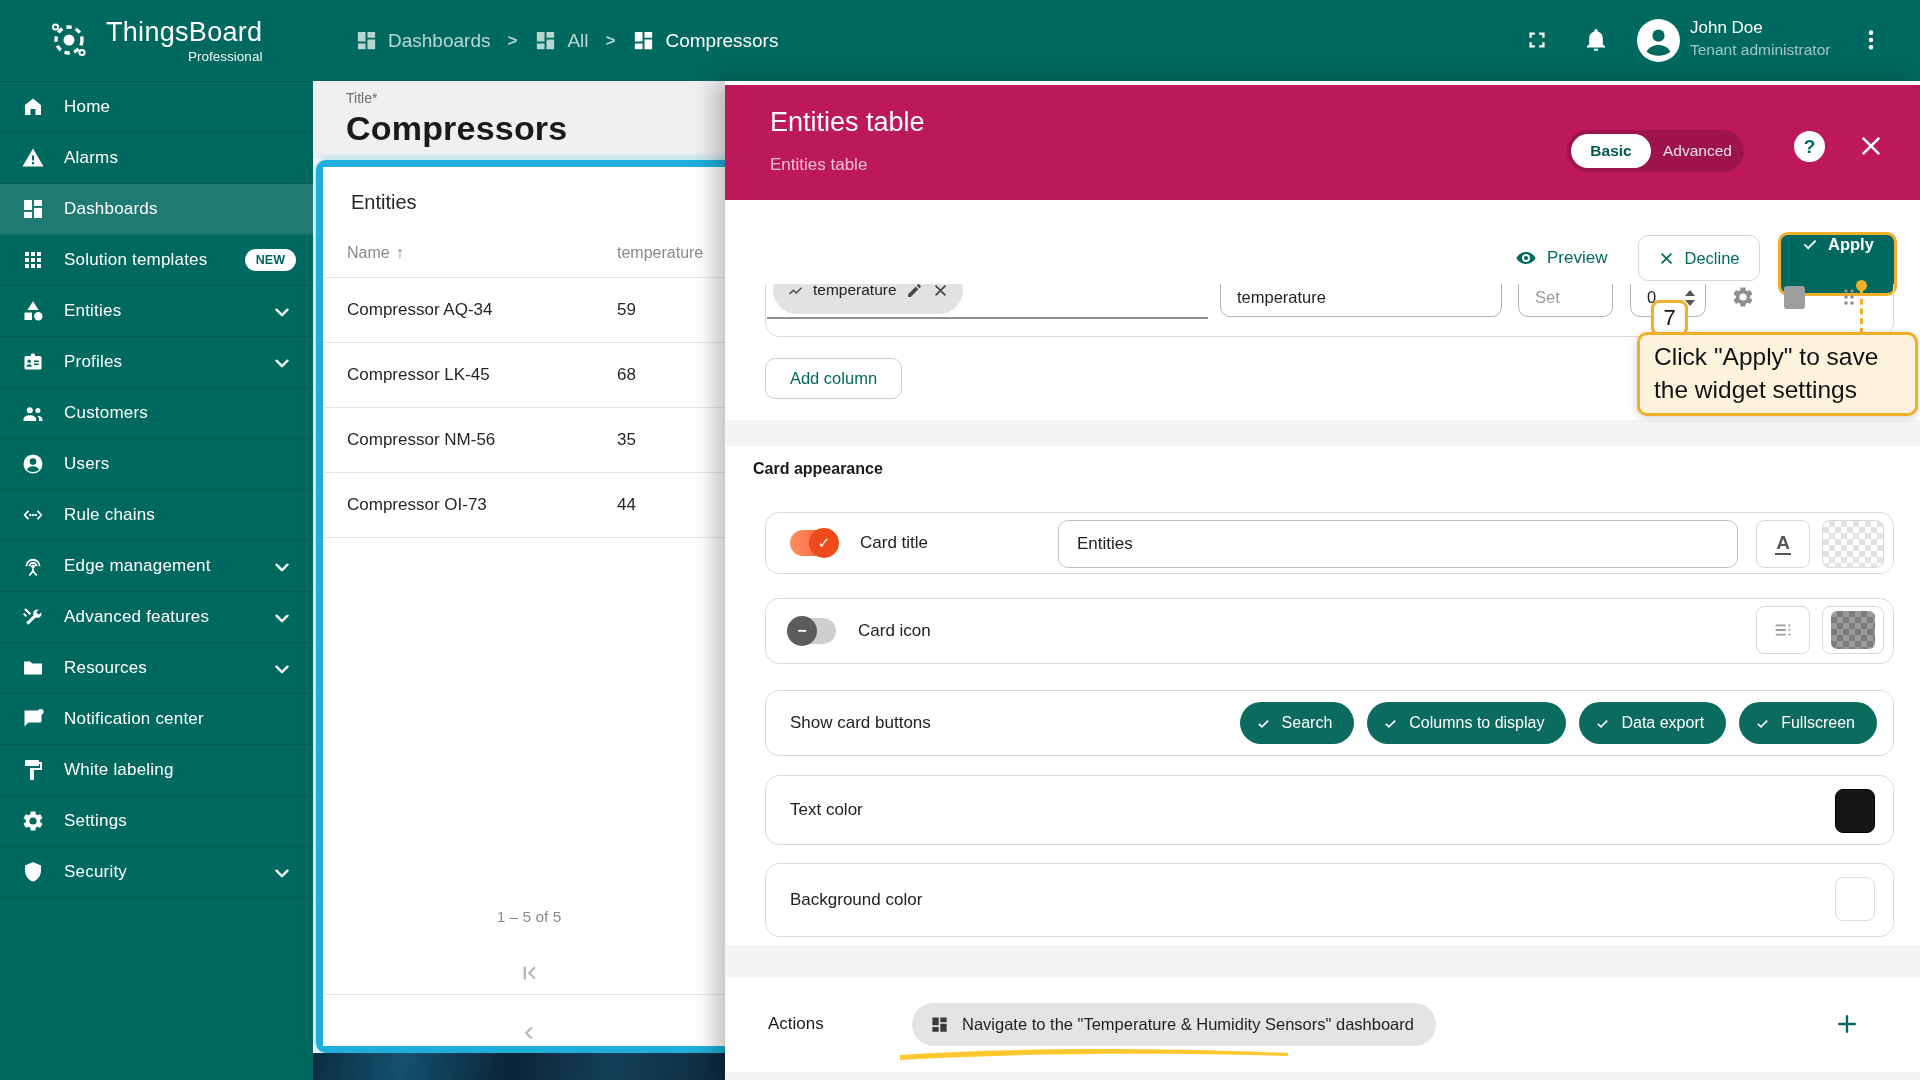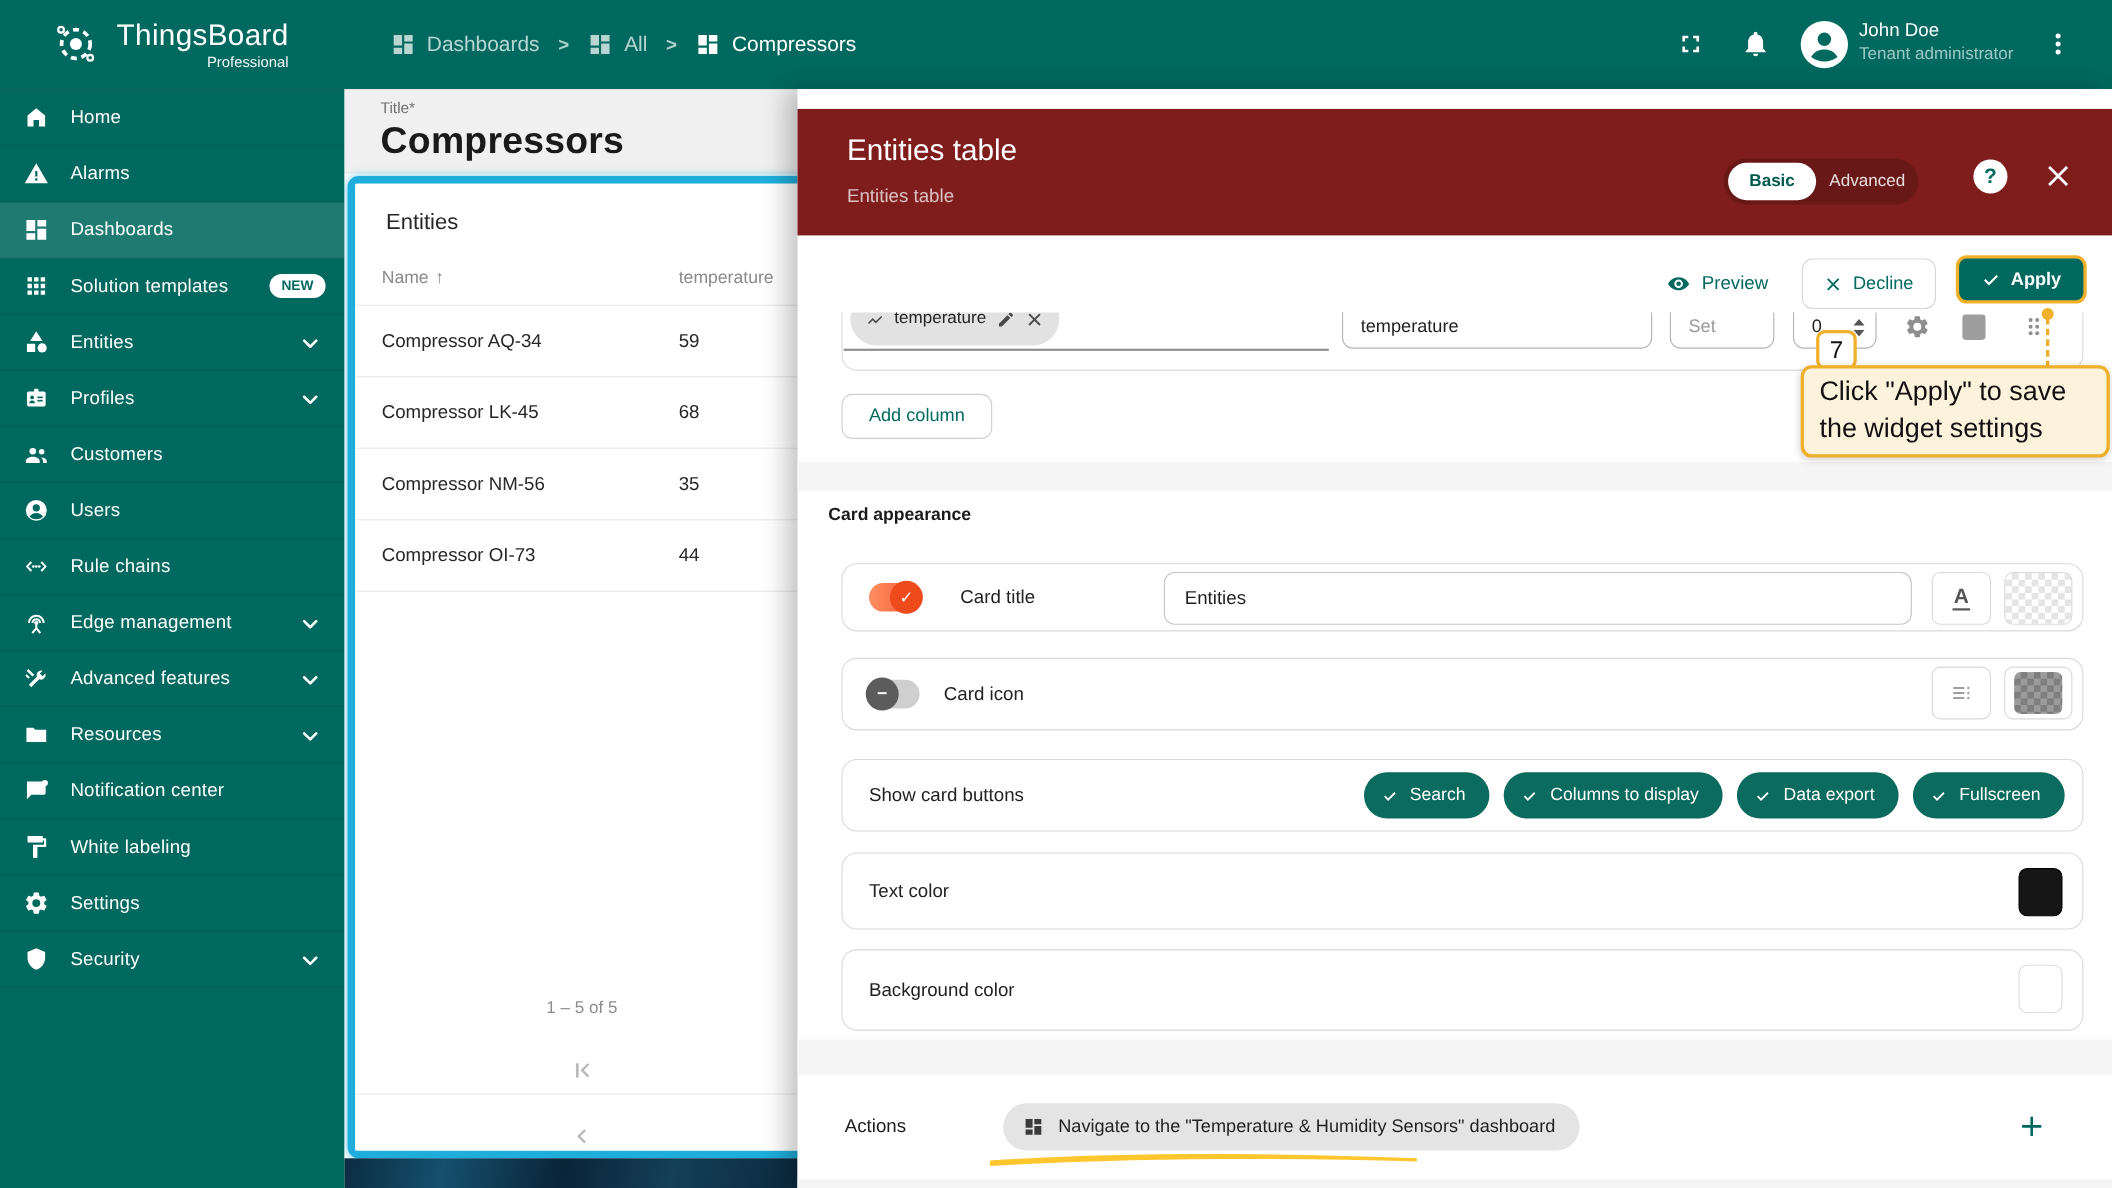--- a/index.html
+++ b/index.html
@@ -51,34 +51,34 @@
   .sort-arrow { color:#8a8a8a; font-size:16px; }
   .w-row { display:flex; align-items:center; height:65px; border-bottom:1px solid #e8e8e8; font-size:17px; color:#262626; padding-left:24px; }
   .w-row .c1 { width:270px; }
   .w-pager { position:absolute; left:0; right:0; bottom:0; height:52px; border-top:1px solid #e8e8e8; display:flex; align-items:center; justify-content:flex-end; gap:34px; color:#8c8c8c; font-size:15.5px; padding-right:14px;flex-direction:column; }
   .pager-ic { width:26px; height:26px; color:#b9b9b9; }
   .photo-strip { position:absolute; left:0; bottom:0; width:412px; height:27px;
      background:linear-gradient(100deg,#0b2d42 0%,#15506e 22%,#0a2438 48%,#143f58 72%,#0b2a3e 100%); }
 
   
   .settings { position:absolute; left:725px; top:81px; right:0; bottom:0; background:#fff; z-index:20; box-shadow:-10px 0 22px rgba(0,0,0,.25); }
-  .s-header { position:absolute; left:0; top:18px; right:0; height:115px; background:#7f1d1d; }
+  .s-header { position:absolute; left:0; top:4px; right:0; height:115px; background:#be185d; }
   .s-title { position:absolute; left:45px; top:22px; color:#fff; font-size:27px; font-weight:500; }
   .s-subtitle { position:absolute; left:45px; top:70px; color:rgba(255,255,255,.72); font-size:17px; }
   .mode-group { position:absolute; left:842px; top:45px; width:177px; height:42px; background:rgba(0,0,0,.17); border-radius:21px; display:flex; align-items:center; }
   .mode-basic { margin-left:4px; width:80px; height:34px; background:#fff; color:#00584e; border-radius:17px; font-size:15.5px; font-weight:700; display:flex; align-items:center; justify-content:center; }
   .mode-adv { flex:1; text-align:center; color:rgba(255,255,255,.85); font-size:15.5px; }
   .help-btn { position:absolute; left:1069px; top:46px; width:31px; height:31px; background:#fff; border-radius:50%; color:#00695f; font-size:19px; font-weight:700; display:flex; align-items:center; justify-content:center; }
   .close-btn { position:absolute; left:1132px; top:47px; width:28px; height:28px; color:#fff; }
 
   .btn-preview { position:absolute; left:790px; top:154px; height:46px; display:flex; align-items:center; gap:10px; color:#00695f; font-size:17px; font-weight:500; cursor:pointer; }
   .btn-preview svg { width:22px; height:22px; }
   .btn-decline { position:absolute; left:913px; top:154px; width:122px; height:46px; border:1px solid #d7d7d7; border-radius:10px; background:#fff; color:#00695f; font-size:16.5px; font-weight:500; display:flex; align-items:center; justify-content:center; gap:9px; cursor:pointer; }
   .btn-decline svg { width:17px; height:17px; }
-  .btn-apply { position:absolute; left:1053px; top:151px; height:44px; border:3px solid #f0b02c; border-radius:10px; background:#00695f; color:#fff; font-size:16.5px; font-weight:600; display:flex; align-items:center; justify-content:center; gap:9px; padding:0 20px; cursor:pointer; }
+  .btn-apply { position:absolute; left:1053px; top:151px; height:64px; border:3px solid #f0b02c; border-radius:10px; background:#00695f; color:#fff; font-size:16.5px; font-weight:600; display:flex; justify-content:center; gap:9px; padding:0 20px; cursor:pointer; }
   .btn-apply svg { width:18px; height:18px; }
 
   .s-clip { position:absolute; left:0; right:0; top:203px; bottom:0; overflow:hidden; }
   .card-outline { position:absolute; left:40px; top:-60px; width:1129px; height:113px; border:1px solid #dadada; border-radius:14px; }
   .key-chip { position:absolute; left:48px; top:-18px; height:48px; border-radius:24px; background:#e2e2e2; display:flex; align-items:center; gap:9px; padding:0 14px 0 14px; color:#222; font-size:15.5px; }
   .key-chip svg { width:17px; height:17px; color:#4a4a4a; }
   .key-underline { position:absolute; left:42px; top:33px; width:441px; height:1.5px; background:#8f8f8f; }
   .mini-field { position:absolute; top:-22px; height:55px; border:1.5px solid #b3b3b3; border-radius:10px; display:flex; align-items:flex-end; padding:0 0 9px 16px; font-size:16.5px; color:#1f1f1f; background:#fff; }
   .f-label { left:495px; width:282px; }
   .f-set { left:793px; width:95px; color:#9a9a9a; }
@@ -543,21 +543,21 @@
     </span>
     <button class="btn-addcol">Add column</button>
 
     <div class="band" style="top:136px;height:26px"></div>
     <div class="sec-heading">Card appearance</div>
 
     <div class="srow" style="top:228px;height:62px;padding-left:24px">
       <span class="tgl on">
           <span class="knob">✓</span>
         </span>
-      <span class="srow-label" style="margin-left:37px">Card title</span>
+      <span class="srow-label" style="margin-left:24px">Card title</span>
       <input class="card-input" value="Entities" style="">
       <span class="sq-btn" style="left:990px;width:54px">
           <span class="fmt-a">A</span>
         </span>
       <span class="sq-btn checker-light" style="left:1056px;width:62px"></span>
     </div>
 
     <div class="srow" style="top:314px;height:66px;padding-left:24px">
       <span class="tgl off">
           <span class="knob">−</span>

